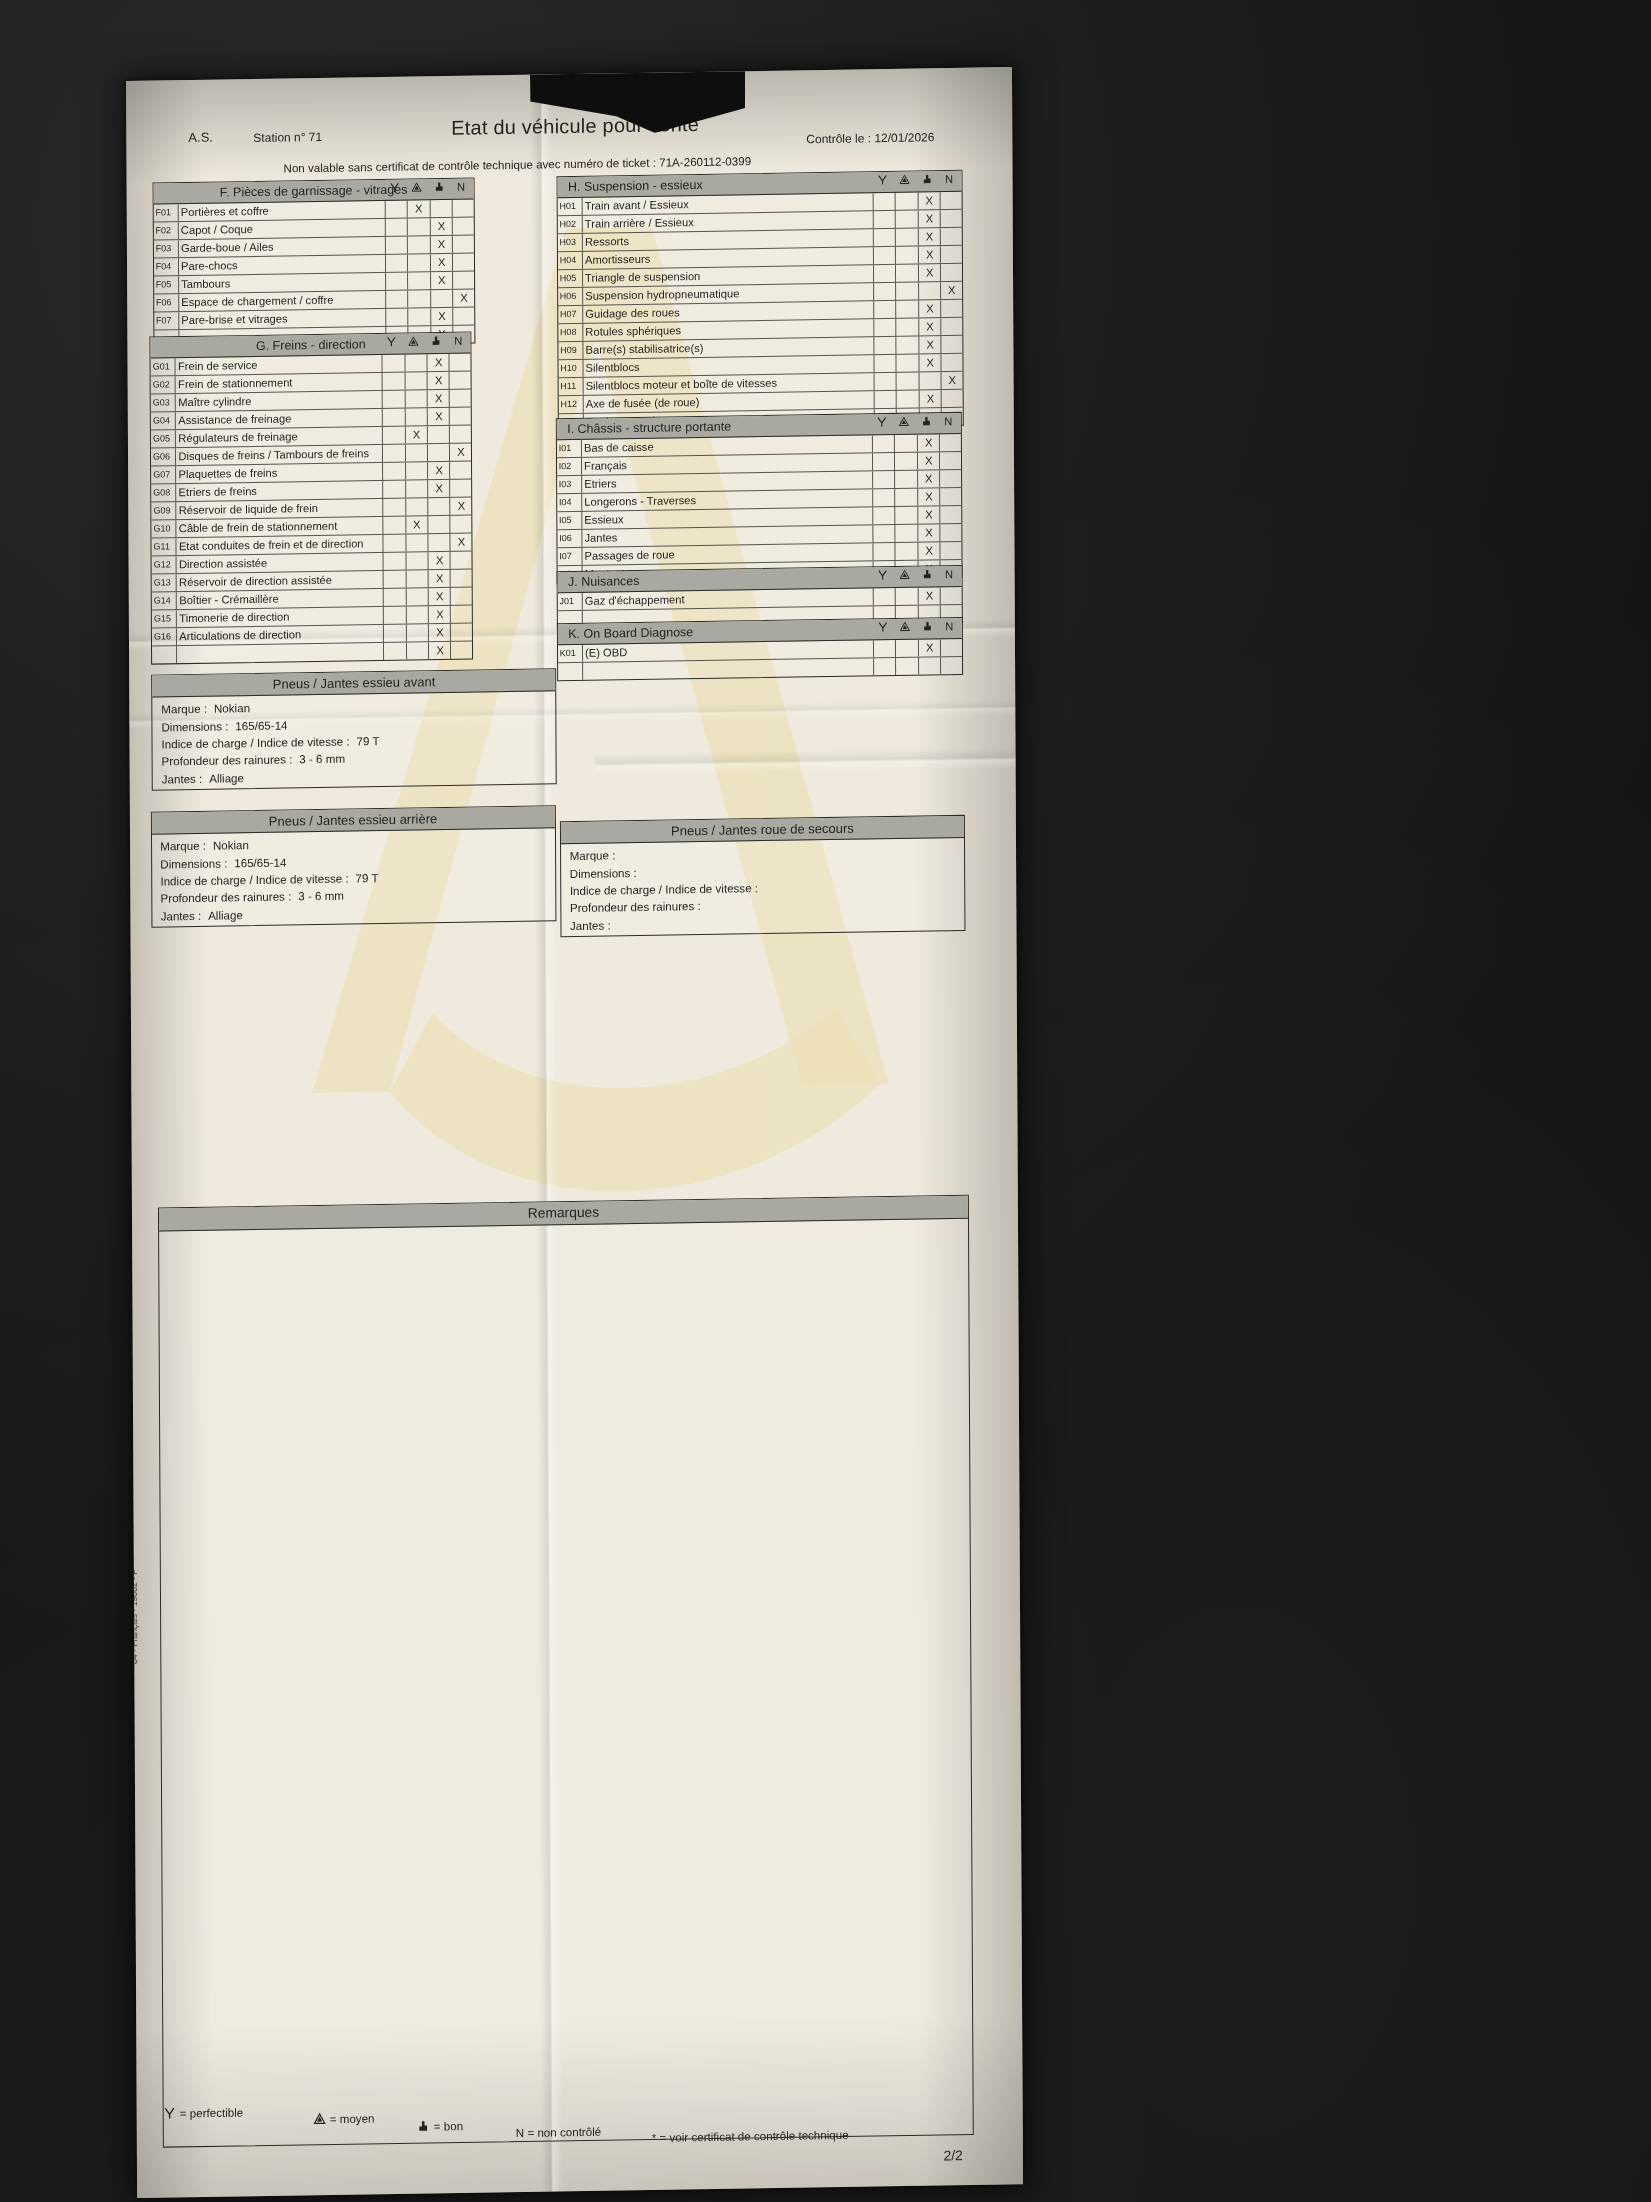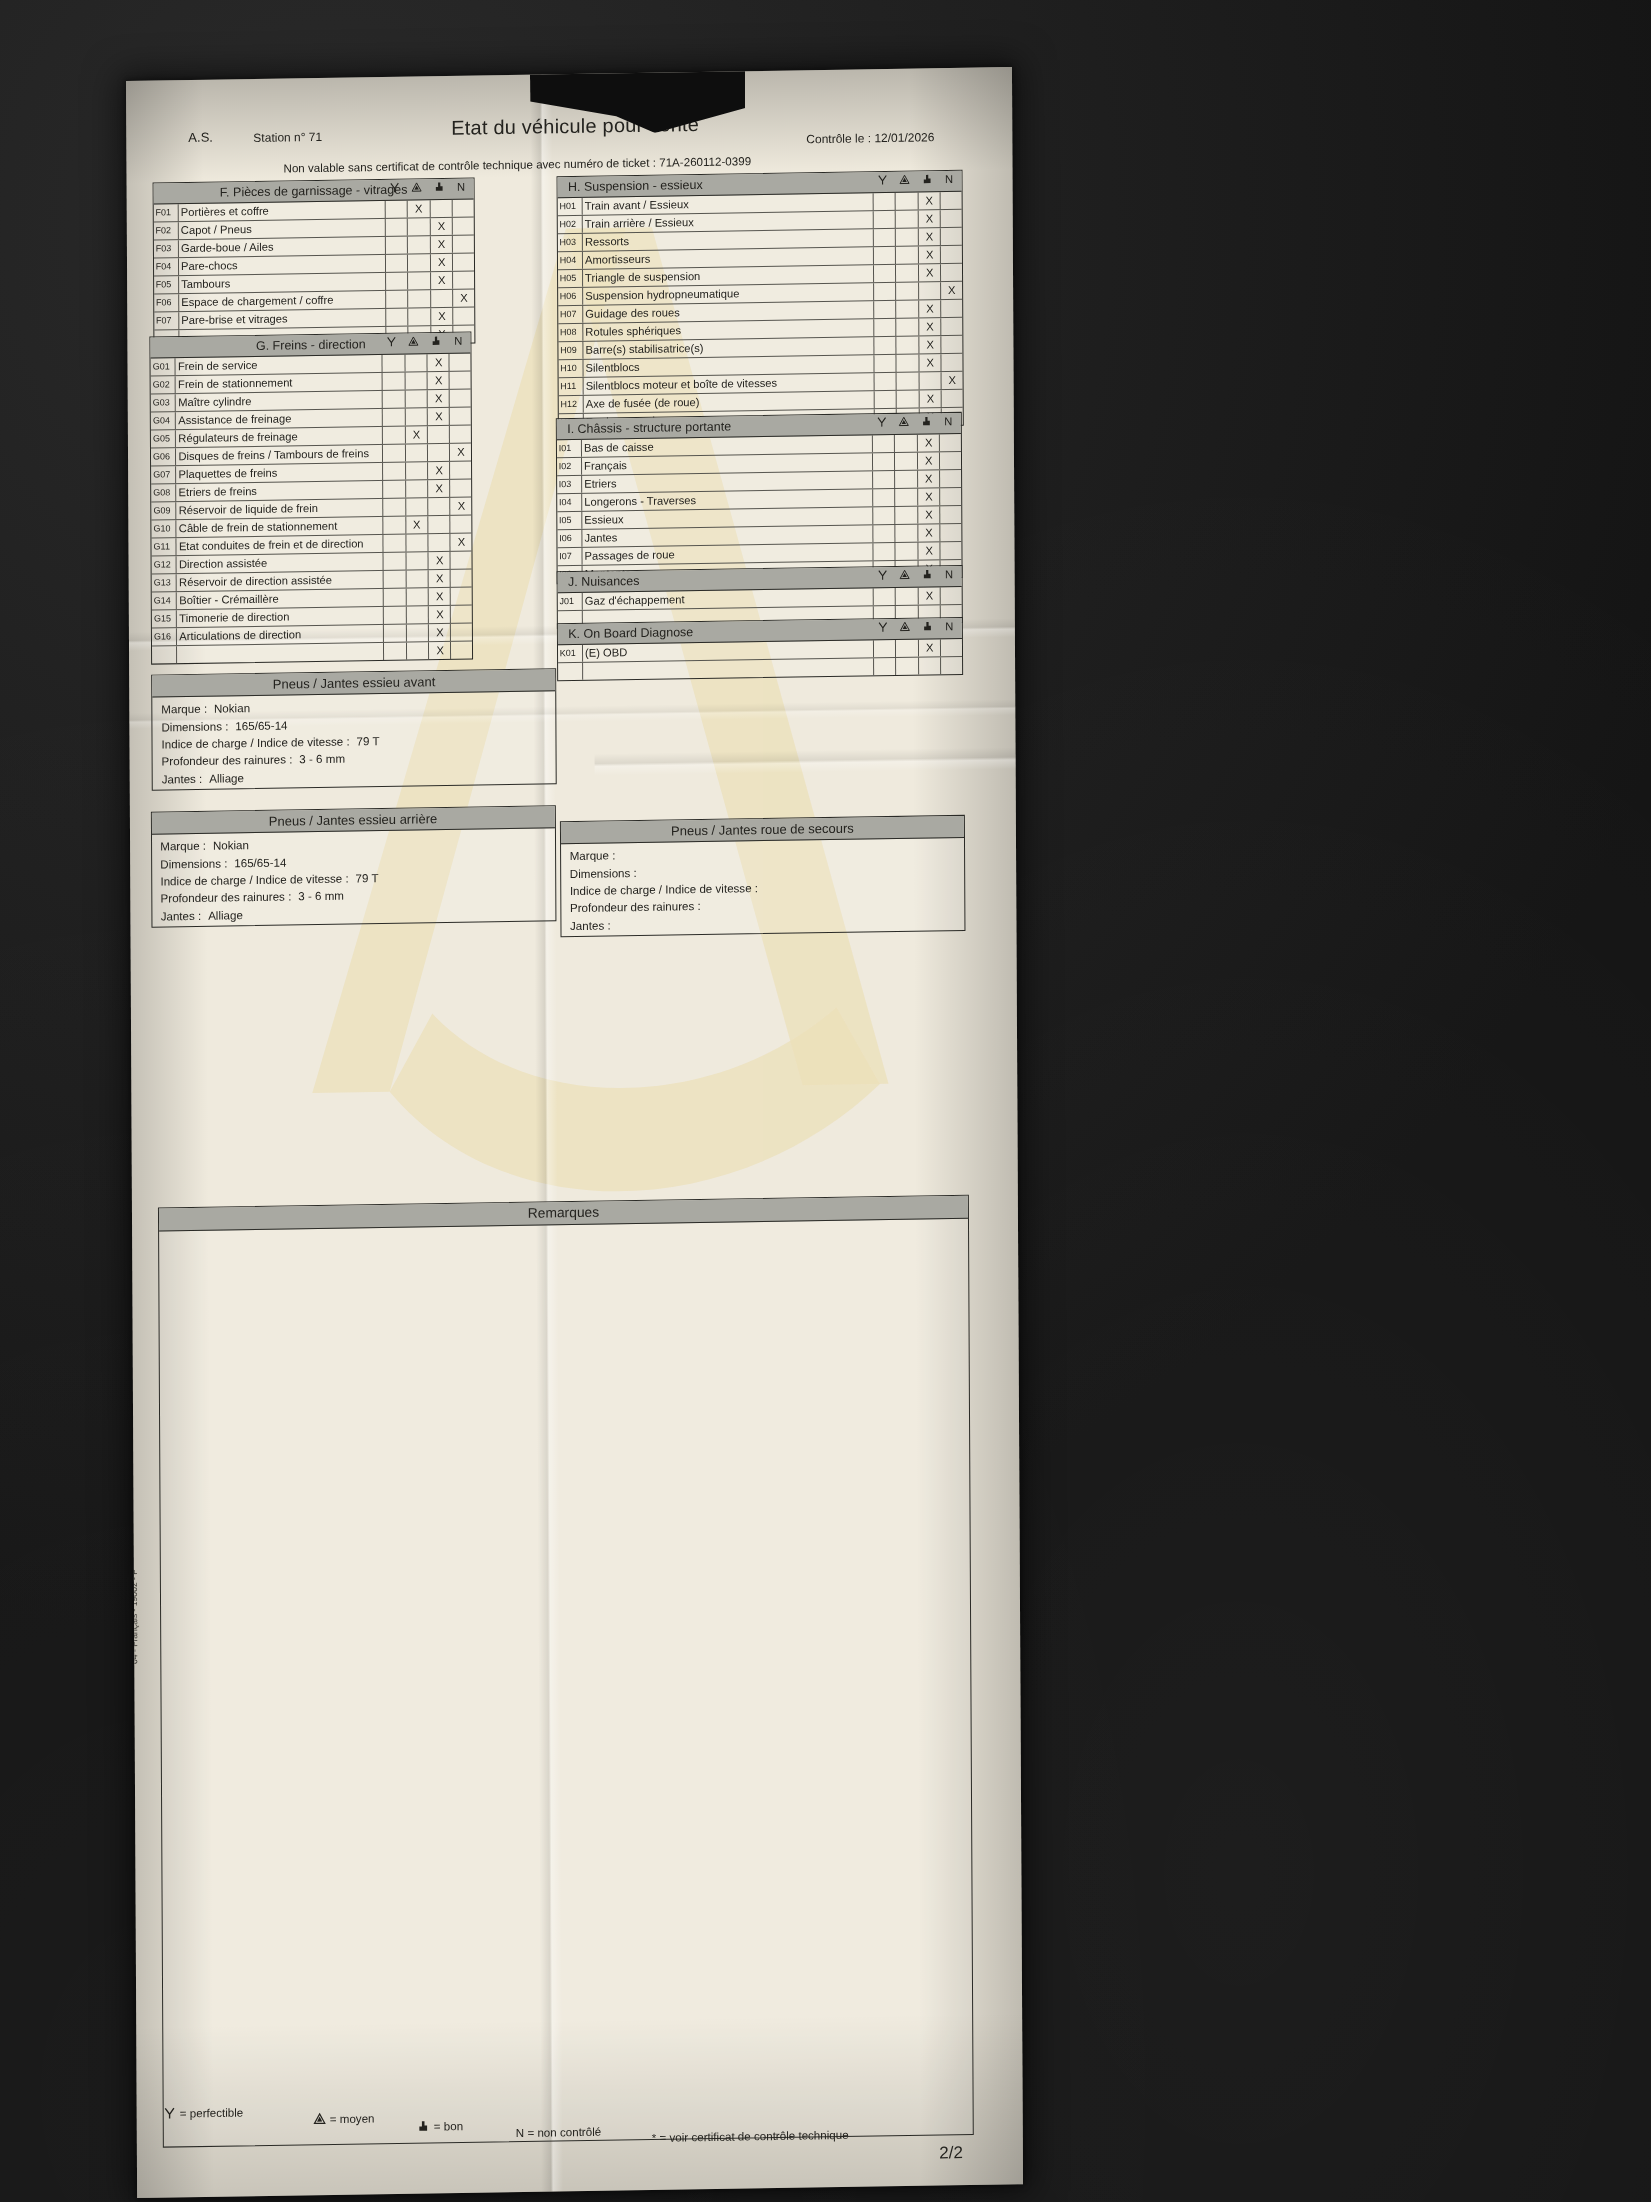--- a/index.html
+++ b/index.html
@@ -85,21 +85,21 @@
   .ib .line{font-size:11.6px;padding:2.2px 0 2.2px 8.6px;}
 
   
   #remarks{position:absolute;left:26px;top:1127px;width:809px;height:938px;
            border:1.4px solid #2a2a26;background:rgba(255,255,255,.08);}
   #remarks .hd{height:22.4px;background:#a9a9a2;border-bottom:1.2px solid #2a2a26;}
   #remarks .hd span{display:block;text-align:center;font-size:13.8px;padding-top:3.4px;}
 
   
   .lg{position:absolute;font-size:11.6px;}
-  #pg{position:absolute;right:60px;bottom:22.4px;font-size:17px;}
+  #pg{position:absolute;right:60px;bottom:22.4px;font-size:14px;}
   #side{position:absolute;left:-5.2px;top:1583px;font-size:8.6px;transform:rotate(-90deg);
         transform-origin:left top;color:#3a3933;white-space:nowrap;}
 </style>
 </head>
 <body>
 
 <div id="bg"></div>
 <div id="bg2"></div>
 
 <div id="sheet">
@@ -155,21 +155,21 @@
                 <div class="lbl">Portières et coffre</div>
                 <div class="cols" style="width: 89px;">
                   <div class="cc" style="left: 0px; width: 22.4px;"></div>
                   <div class="cc" style="left: 22.4px; width: 22.4px;">X</div>
                   <div class="cc" style="left: 45px; width: 22.4px;"></div>
                   <div class="cc" style="left: 67px; width: 22.4px;"></div>
                 </div>
               </div>
               <div class="row">
                 <div class="code">F02</div>
-                <div class="lbl">Capot / Pneus</div>
+                <div class="lbl">Capot / Coque</div>
                 <div class="cols" style="width: 89px;">
                   <div class="cc" style="left: 0px; width: 22.4px;"></div>
                   <div class="cc" style="left: 22.4px; width: 22.4px;"></div>
                   <div class="cc" style="left: 45px; width: 22.4px;">X</div>
                   <div class="cc" style="left: 67px; width: 22.4px;"></div>
                 </div>
               </div>
               <div class="row">
                 <div class="code">F03</div>
                 <div class="lbl">Garde-boue / Ailes</div>

